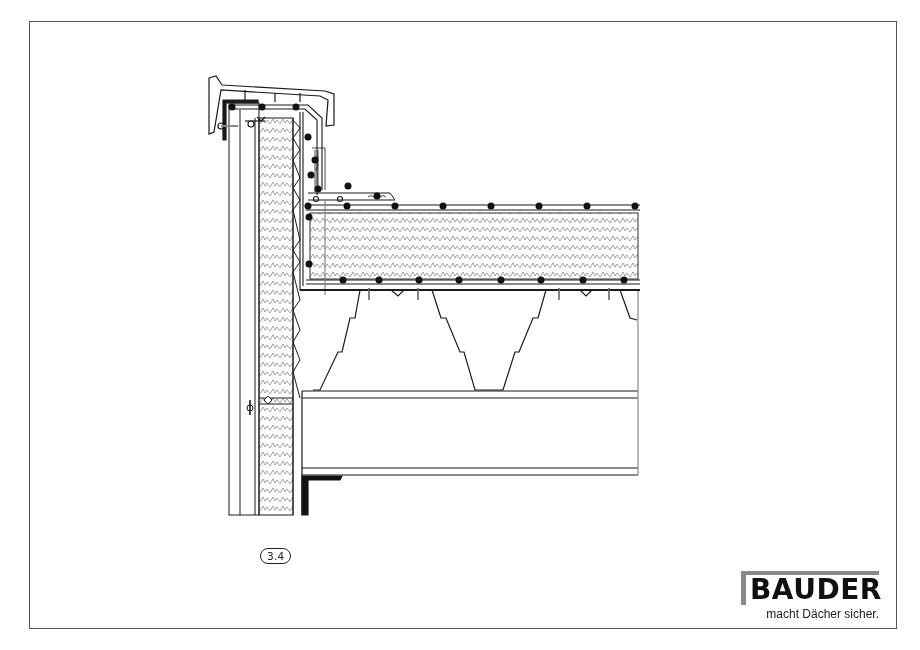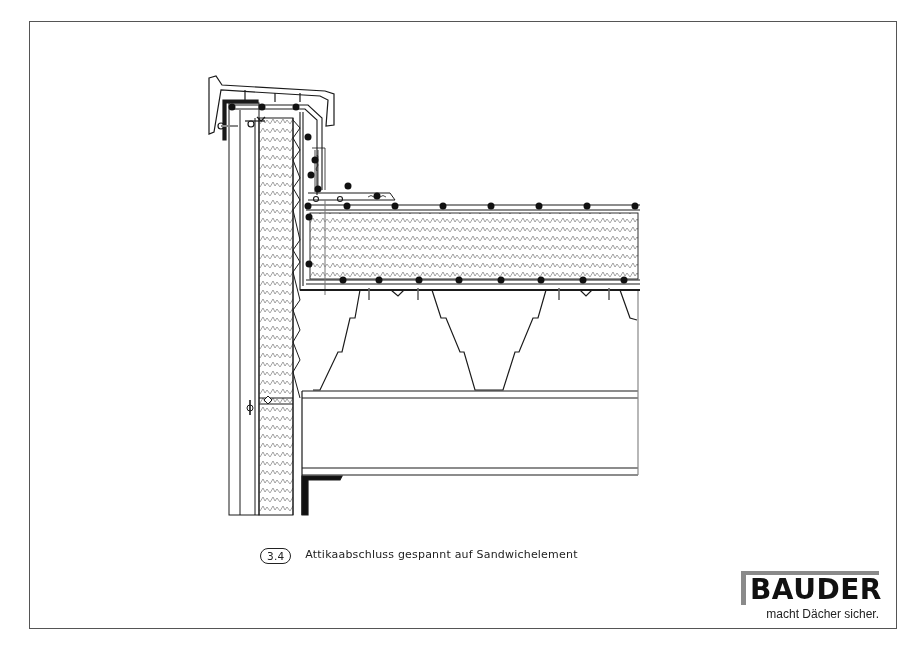--- a/index.html
+++ b/index.html
@@ -124,21 +124,20 @@
     <line x1="302" y1="468" x2="638" y2="468"></line>
     <line x1="302" y1="475" x2="638" y2="475"></line>
     <line x1="302" y1="391" x2="302" y2="515"></line>
     <line x1="638" y1="291" x2="638" y2="475" stroke="#888"></line>
     <path d="M302 476 L342 476 L340 480 L308 480 L308 515 L302 515 Z" fill="#111"></path>
   </g>
 </svg>
 
 <div id="caption">
   <span id="caption-num">3.4</span>
-  <span>Attikaabschluss gespannt auf Sandwichelement</span>
 </div>
 
 <div id="logo">
   <div id="logo-bar-top"></div>
   <div id="logo-bar-left"></div>
   <div id="logo-word">BAUDER</div>
   <div id="logo-tag">macht Dächer sicher.</div>
 </div>
 
 </body></html>

